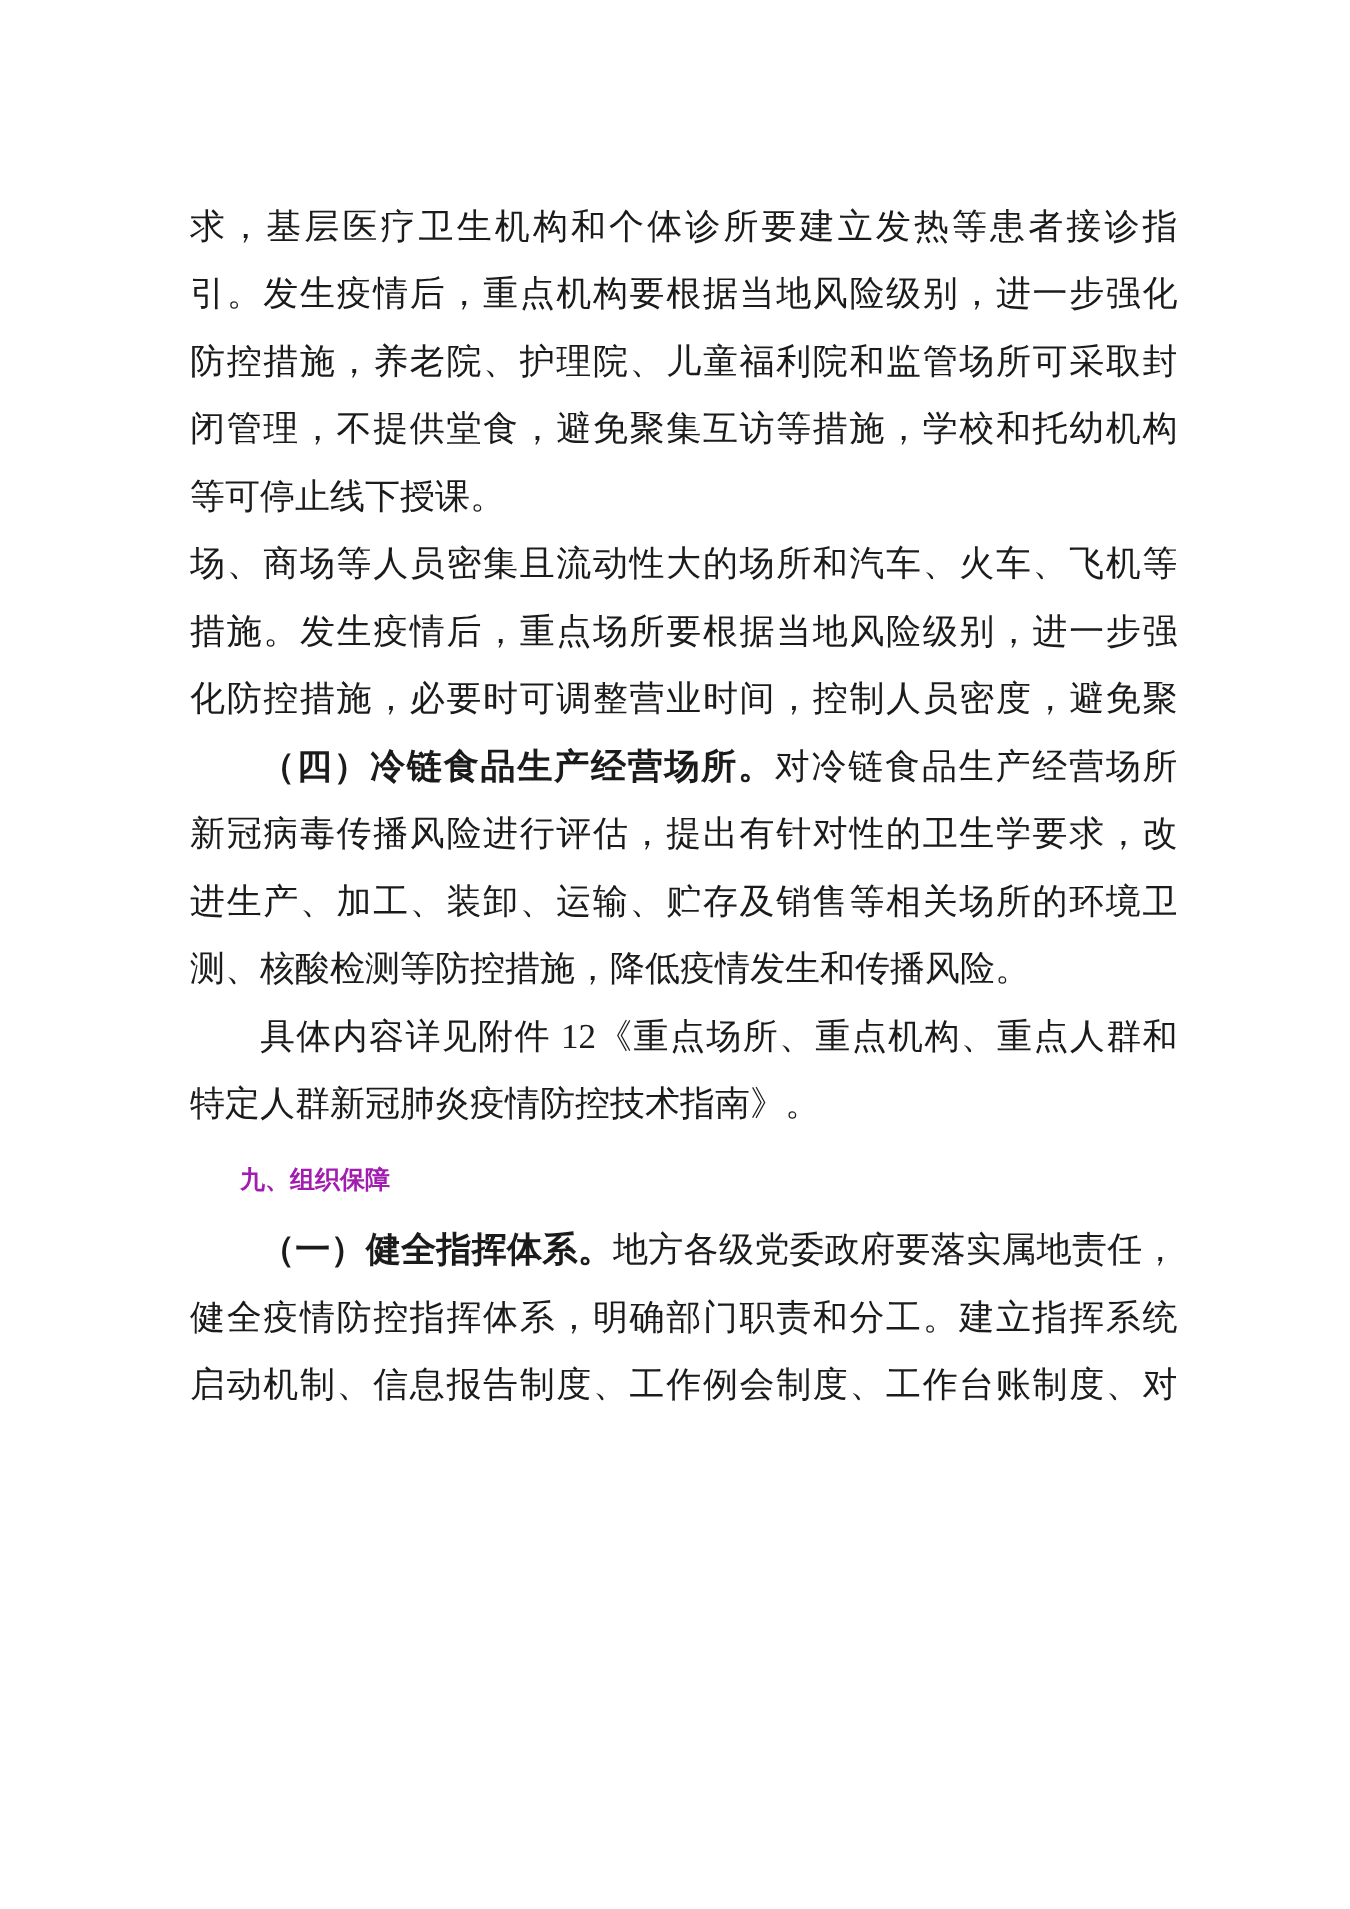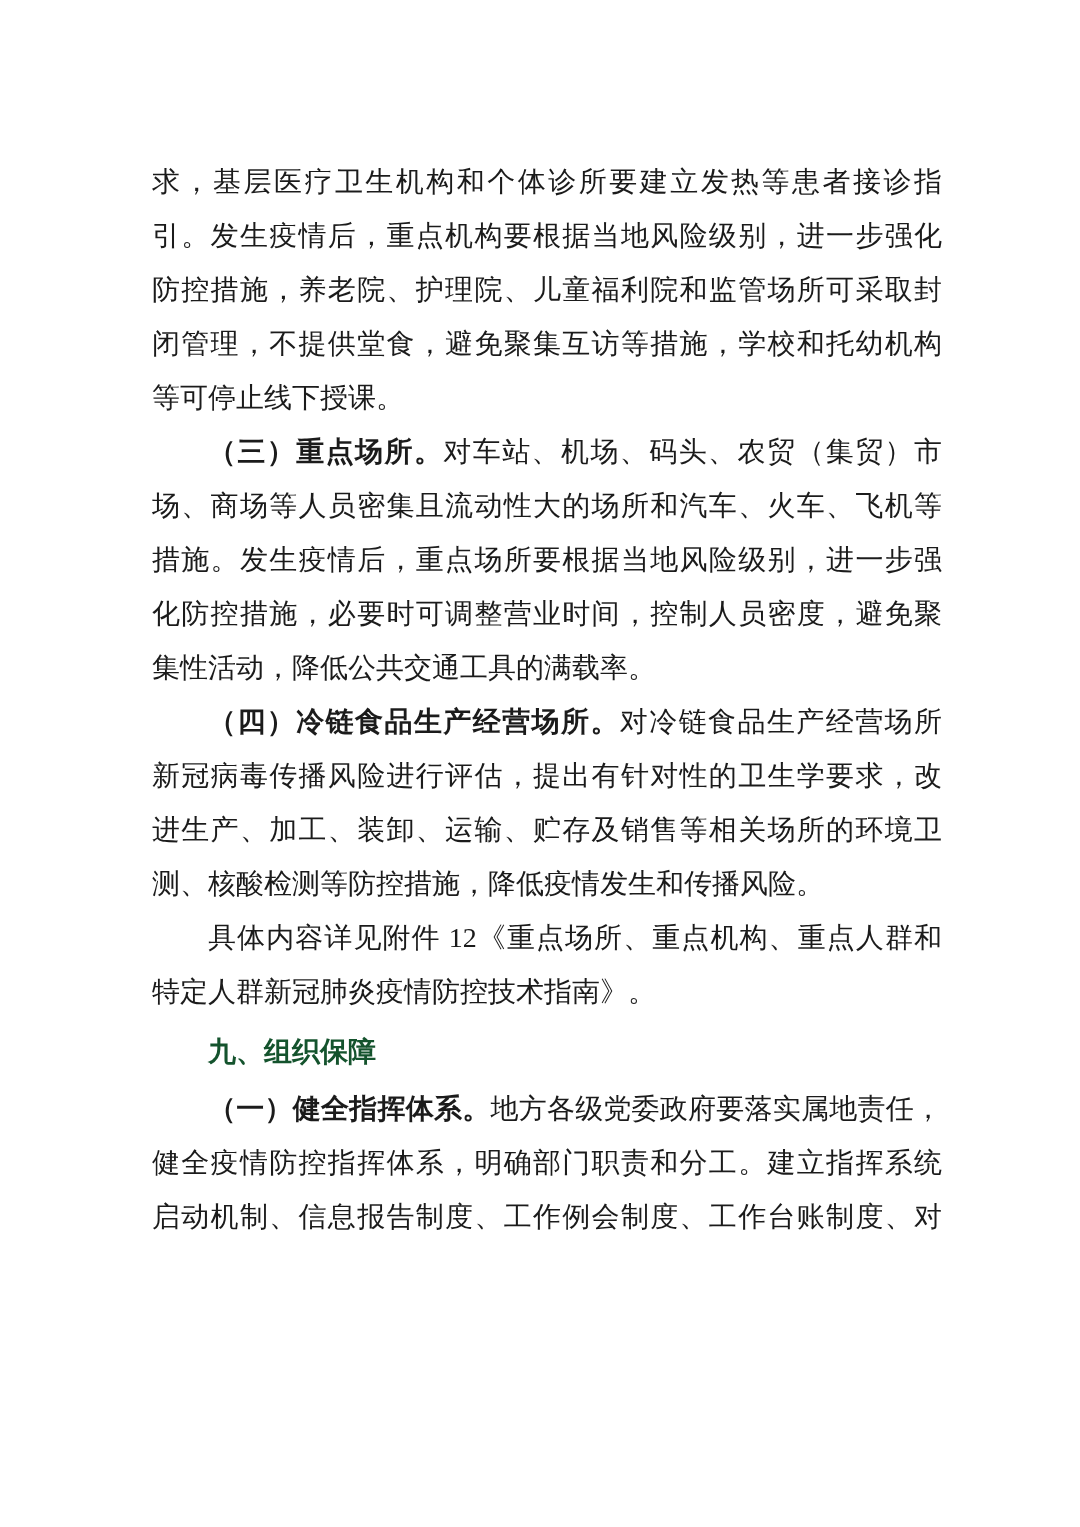--- a/index.html
+++ b/index.html
@@ -32,22 +32,22 @@
   .line.justify {
     text-align: justify;
     text-align-last: justify;
   }
   .line.indent {
     text-indent: 2em;
   }
   .line.heading {
     font-family: "Liberation Sans", sans-serif;
     font-weight: bold;
-    font-size: 28px;
-    color: #14532d;
+    font-size: 20px;
+    color: #a21caf;
     margin-top: 6px;
     margin-bottom: 3px;
     text-align: center;
     text-align-last: left;
   }
   .line b {
     font-weight: bold;
   }
   .page-number {
     position: absolute;
@@ -63,25 +63,23 @@
 </head>
 <body>
 
 <div class="page">
   <div class="text-block" id="text-block">
       <div class="line justify"><span>求，基层医疗卫生机构和个体诊所要建立发热等患者接诊指</span></div>
       <div class="line justify"><span>引。发生疫情后，重点机构要根据当地风险级别，进一步强化</span></div>
       <div class="line justify"><span>防控措施，养老院、护理院、儿童福利院和监管场所可采取封</span></div>
       <div class="line justify"><span>闭管理，不提供堂食，避免聚集互访等措施，学校和托幼机构</span></div>
       <div class="line"><span>等可停止线下授课。</span></div>
-      <div class="line justify indent"><b>（三）重点场所。</b><span>对车站、机场、码头、农贸（集贸）市</span></div>
       <div class="line justify"><span>场、商场等人员密集且流动性大的场所和汽车、火车、飞机等</span></div>
       <div class="line justify"><span>措施。发生疫情后，重点场所要根据当地风险级别，进一步强</span></div>
       <div class="line justify"><span>化防控措施，必要时可调整营业时间，控制人员密度，避免聚</span></div>
-      <div class="line"><span>集性活动，降低公共交通工具的满载率。</span></div>
       <div class="line justify indent"><b>（四）冷链食品生产经营场所。</b><span>对冷链食品生产经营场所</span></div>
       <div class="line justify"><span>新冠病毒传播风险进行评估，提出有针对性的卫生学要求，改</span></div>
       <div class="line justify"><span>进生产、加工、装卸、运输、贮存及销售等相关场所的环境卫</span></div>
       <div class="line"><span>测、核酸检测等防控措施，降低疫情发生和传播风险。</span></div>
       <div class="line justify indent"><span>具体内容详见附件 12《重点场所、重点机构、重点人群和</span></div>
       <div class="line"><span>特定人群新冠肺炎疫情防控技术指南》。</span></div>
       <div class="line indent heading"><b>九、组织保障</b></div>
       <div class="line justify indent"><b>（一）健全指挥体系。</b><span>地方各级党委政府要落实属地责任，</span></div>
       <div class="line justify"><span>健全疫情防控指挥体系，明确部门职责和分工。建立指挥系统</span></div>
       <div class="line justify"><span>启动机制、信息报告制度、工作例会制度、工作台账制度、对</span></div>

